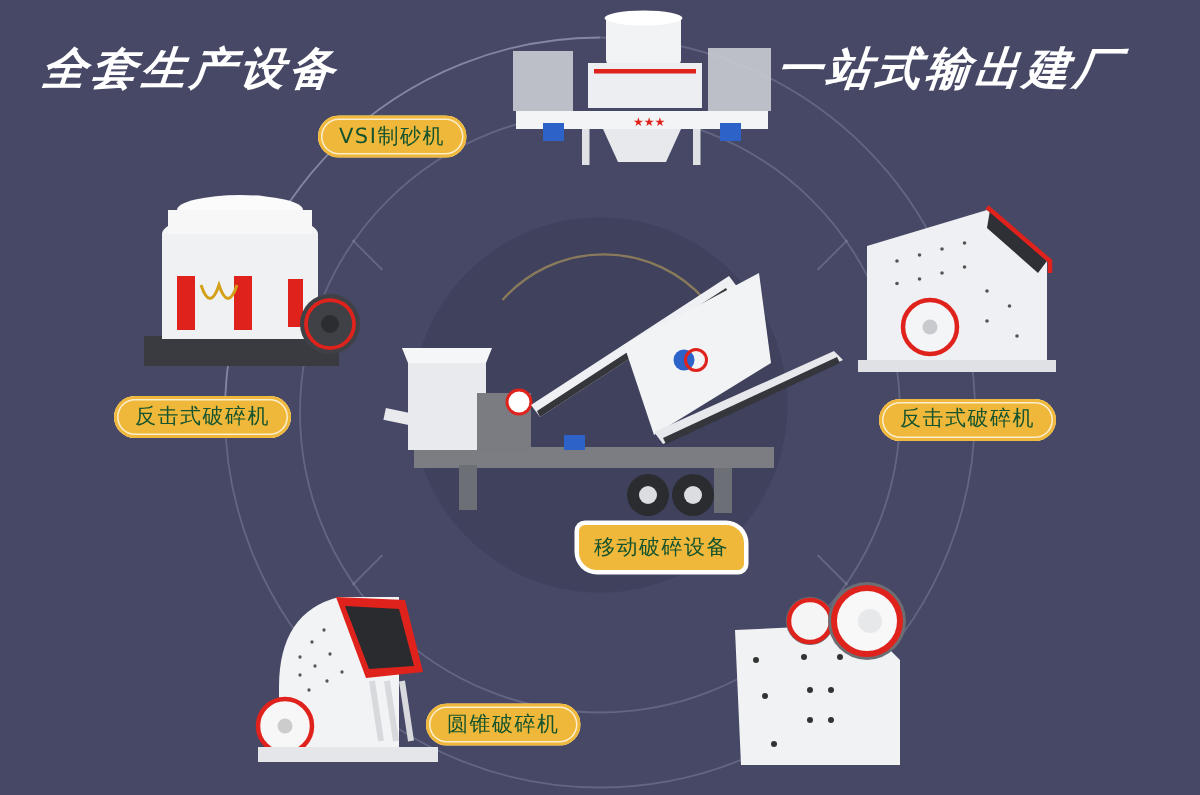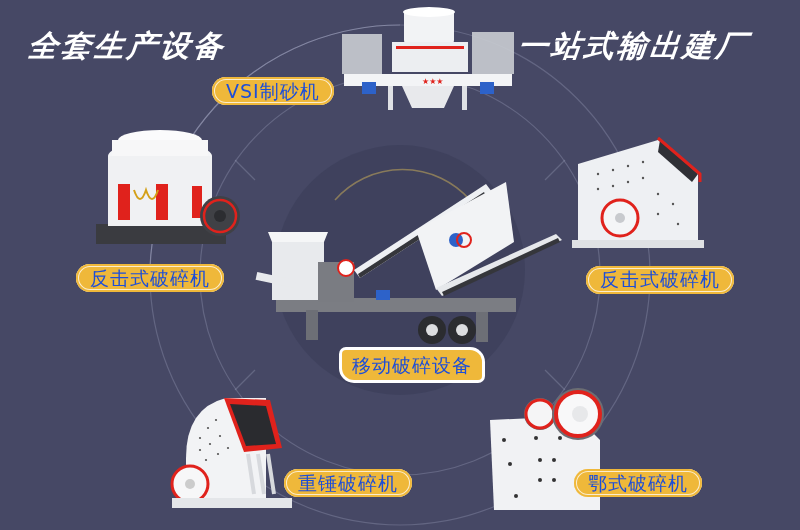--- a/index.html
+++ b/index.html
@@ -2,22 +2,22 @@
 <html><head>
 <meta charset="utf-8">
 <style>
   html, body { margin:0; padding:0; }
   body { width:800px; height:530px; overflow:hidden; background:#464865; position:relative; font-family:"DejaVu Sans", sans-serif; }
   .canvas { position:absolute; left:0; top:0; width:800px; height:530px; background:#464865; overflow:hidden; }
   .headline { position:absolute; top:26px; color:#fff; font-size:30px; font-weight:bold; font-style:italic; letter-spacing:3px; white-space:nowrap; transform:skewX(-6deg); }
   .headline.left { left:28px; }
   .headline.right { left:518px; }
 
-  .label { position:absolute; height:28px; line-height:28px; padding:0 14px; background:#efb83a; color:#1d4ed8; font-size:19px; border-radius:15px; white-space:nowrap; box-shadow: inset 0 0 0 2px #efb83a, inset 0 0 0 3px rgba(255,255,255,0.75); letter-spacing:1px;text-align:right; }
-  .label.center { border-radius:4px 12px 4px 12px; box-shadow: 0 0 0 3px #fff; height:30px; line-height:30px; padding:0 10px; background:#efb83a; }
+  .label { position:absolute; height:28px; line-height:28px; padding:0 14px; background:#efb83a; color:#14532d; font-size:14px; border-radius:15px; white-space:nowrap; box-shadow: inset 0 0 0 2px #efb83a, inset 0 0 0 3px rgba(255,255,255,0.75); letter-spacing:1px;text-align:right; }
+  .label.center { border-radius:4px 12px 4px 12px; box-shadow: 0 0 0 3px #fff; height:30px; line-height:30px; padding:0 10px; background:#efb83a;margin-left:44px; }
   .machine { position:absolute; }
 </style>
 </head>
 <body>
 
 <div class="canvas">
 
   <svg class="machine" style="left:0;top:0" width="800" height="530" viewBox="0 0 800 530">
     <g fill="none" stroke="rgba(205,210,235,0.22)" stroke-width="1.2">
       <circle cx="400" cy="275" r="250"></circle>
@@ -129,36 +129,35 @@
         <circle cx="54" cy="48" r="1.1"></circle>
       <circle cx="40" cy="72" r="1.1"></circle>
         <circle cx="52" cy="66" r="1.1"></circle>
         <circle cx="62" cy="60" r="1.1"></circle>
     </g>
     <path d="M82 66 l6 40 M92 66 l6 40 M102 66 l6 40" stroke="#d7d9dd" stroke-width="4"></path>
     <circle cx="24" cy="96" r="18" fill="#f7f7f8" stroke="#e0221c" stroke-width="3"></circle>
     <circle cx="24" cy="96" r="5" fill="#ccc"></circle>
     <rect x="6" y="110" width="120" height="10" fill="#e4e6e9"></rect>
   </svg>
-  <div class="label" style="left:284px;top:469px;">重锤破碎机</div>
+  <div class="label" style="left:284px;top:469px;">圆锥破碎机</div>
 
   <svg class="machine" style="left:480px;top:380px" width="140" height="140" viewBox="0 0 140 140">
     <polygon points="10,40 96,36 120,60 120,130 14,130" fill="#f1f2f4"></polygon>
     <circle cx="60" cy="34" r="16" fill="#6c6e74"></circle>
     <circle cx="60" cy="34" r="14" fill="#f5f5f6" stroke="#e0221c" stroke-width="3"></circle>
     <circle cx="98" cy="34" r="26" fill="#6c6e74"></circle>
     <circle cx="98" cy="34" r="22" fill="#f8f8f9" stroke="#e0221c" stroke-width="4"></circle>
     <circle cx="100" cy="34" r="8" fill="#e7e8ea"></circle>
     <g fill="#333">
       <circle cx="24" cy="60" r="2"></circle>
         <circle cx="56" cy="58" r="2"></circle>
         <circle cx="80" cy="58" r="2"></circle>
       <circle cx="30" cy="84" r="2"></circle>
         <circle cx="60" cy="80" r="2"></circle>
         <circle cx="74" cy="80" r="2"></circle>
       <circle cx="60" cy="100" r="2"></circle>
         <circle cx="74" cy="100" r="2"></circle>
         <circle cx="36" cy="116" r="2"></circle>
     </g>
   </svg>
-  <div class="label" style="left:574px;top:469px;">鄂式破碎机</div>
 
 </div>
 
 </body></html>

